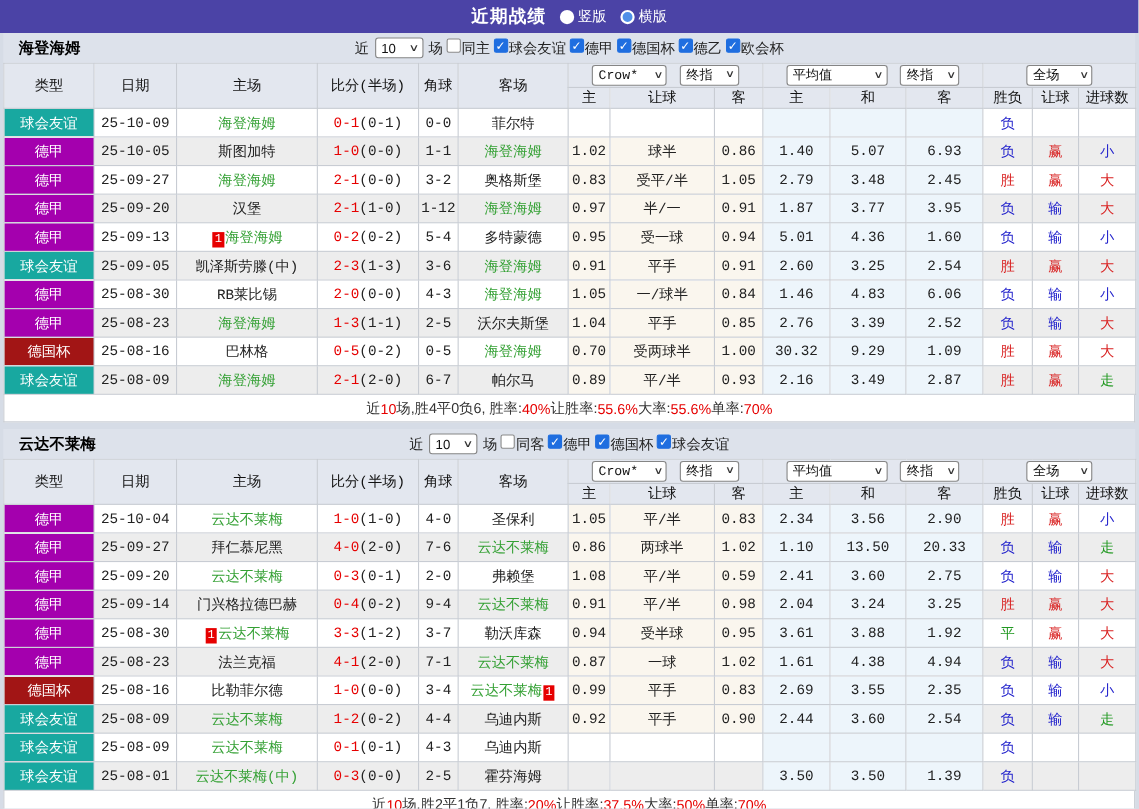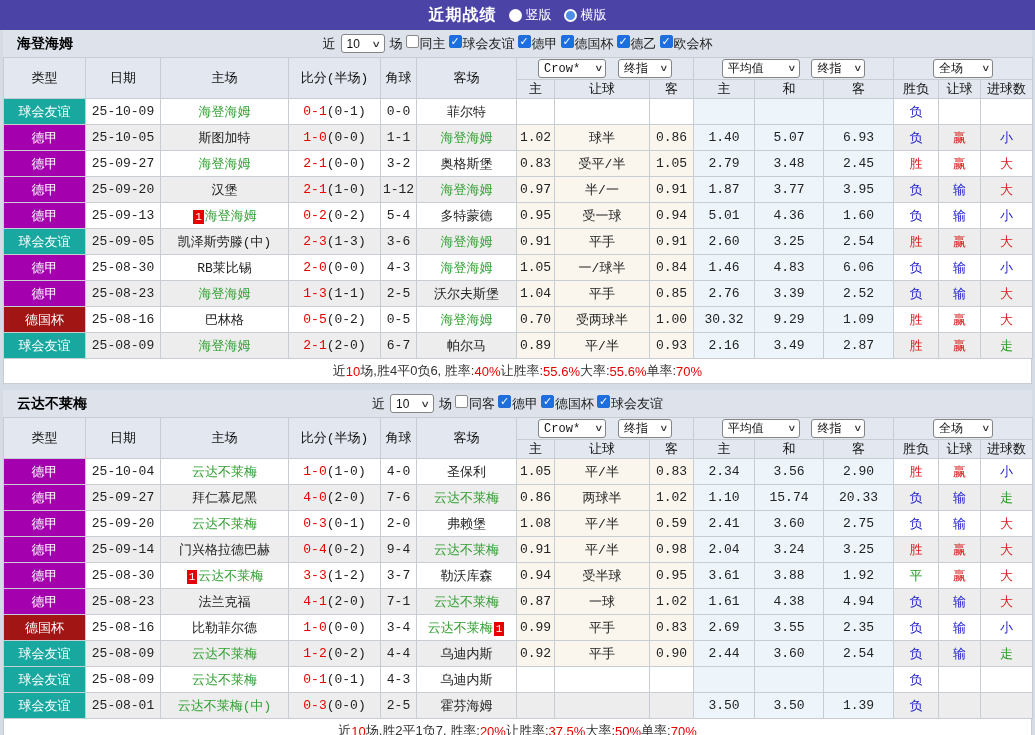--- a/index.html
+++ b/index.html
@@ -28,21 +28,21 @@
   .filters label { display:inline-flex; align-items:flex-start; gap:1px; }
   .cb { width:13px; height:13px; display:inline-block; background:#fff; border:1px solid #8a8a8a; border-radius:2px; }
   .cb.checked { background:#1f6ee0; border-color:#1f6ee0; position:relative; }
   .cb.checked::after { content:"✓"; position:absolute; left:1px; top:-1px; color:#fff; font-size:11px; font-weight:bold; }
   .sel {
     display:inline-flex; align-items:center; justify-content:space-between;
     border:1px solid #858585; border-radius:3px; background:#fff;
     height:19px; padding:0 4px 0 5px; font-size:12px; margin:0 2px; color:#111;
   }
   .sel .ar { font-size:9px; margin-left:3px; transform:scaleX(1.5); color:#333; }
-  .w44{width:44px}.w68{width:68px}.w54{width:54px}.w80{width:78px}.w60{width:60px}
+  .w44{width:44px}.w68{width:68px}.w54{width:54px}.w80{width:92px}.w60{width:60px}
   
   table { border-collapse:collapse; width:1029px; table-layout:fixed; background:#fff;font-family:Liberation Mono, monospace; }
   th,td { border:1px solid #c8ccd3; text-align:center; padding:0; white-space:nowrap; overflow:hidden; }
   thead th { background:#e3e7ef; font-weight:normal; color:#111; }
   .hrow1 th { height:22px; }
   .hrow2 th { height:17px; font-size:13px; }
   tbody td { height:26px; }
   tbody tr:nth-child(even) td { background:#ededed; }
   td.typ { color:#fff; }
   td.tc { background:#faf6ee !important; }  
@@ -481,21 +481,21 @@
             <td class="typ" style="background: rgb(164, 0, 174);">德甲</td>
             <td>25-09-27</td>
             <td><span>拜仁慕尼黑</span></td>
             <td><span class="red">4-0</span><span>(2-0)</span></td>
             <td>7-6</td>
             <td><span class="hl">云达不莱梅</span></td>
             <td class="tc">0.86</td>
             <td class="tc">两球半</td>
             <td class="tc">1.02</td>
             <td class="ta">1.10</td>
-            <td class="ta">15.74</td>
+            <td class="ta">13.50</td>
             <td class="ta">20.33</td>
             <td style="color: rgb(34, 34, 204);">负</td>
             <td style="color: rgb(34, 34, 204);">输</td>
             <td style="color: rgb(34, 153, 34);">走</td>
           </tr>
           <tr>
             <td class="typ" style="background: rgb(164, 0, 174);">德甲</td>
             <td>25-09-20</td>
             <td><span class="hl">云达不莱梅</span></td>
             <td><span class="red">0-3</span><span>(0-1)</span></td>

